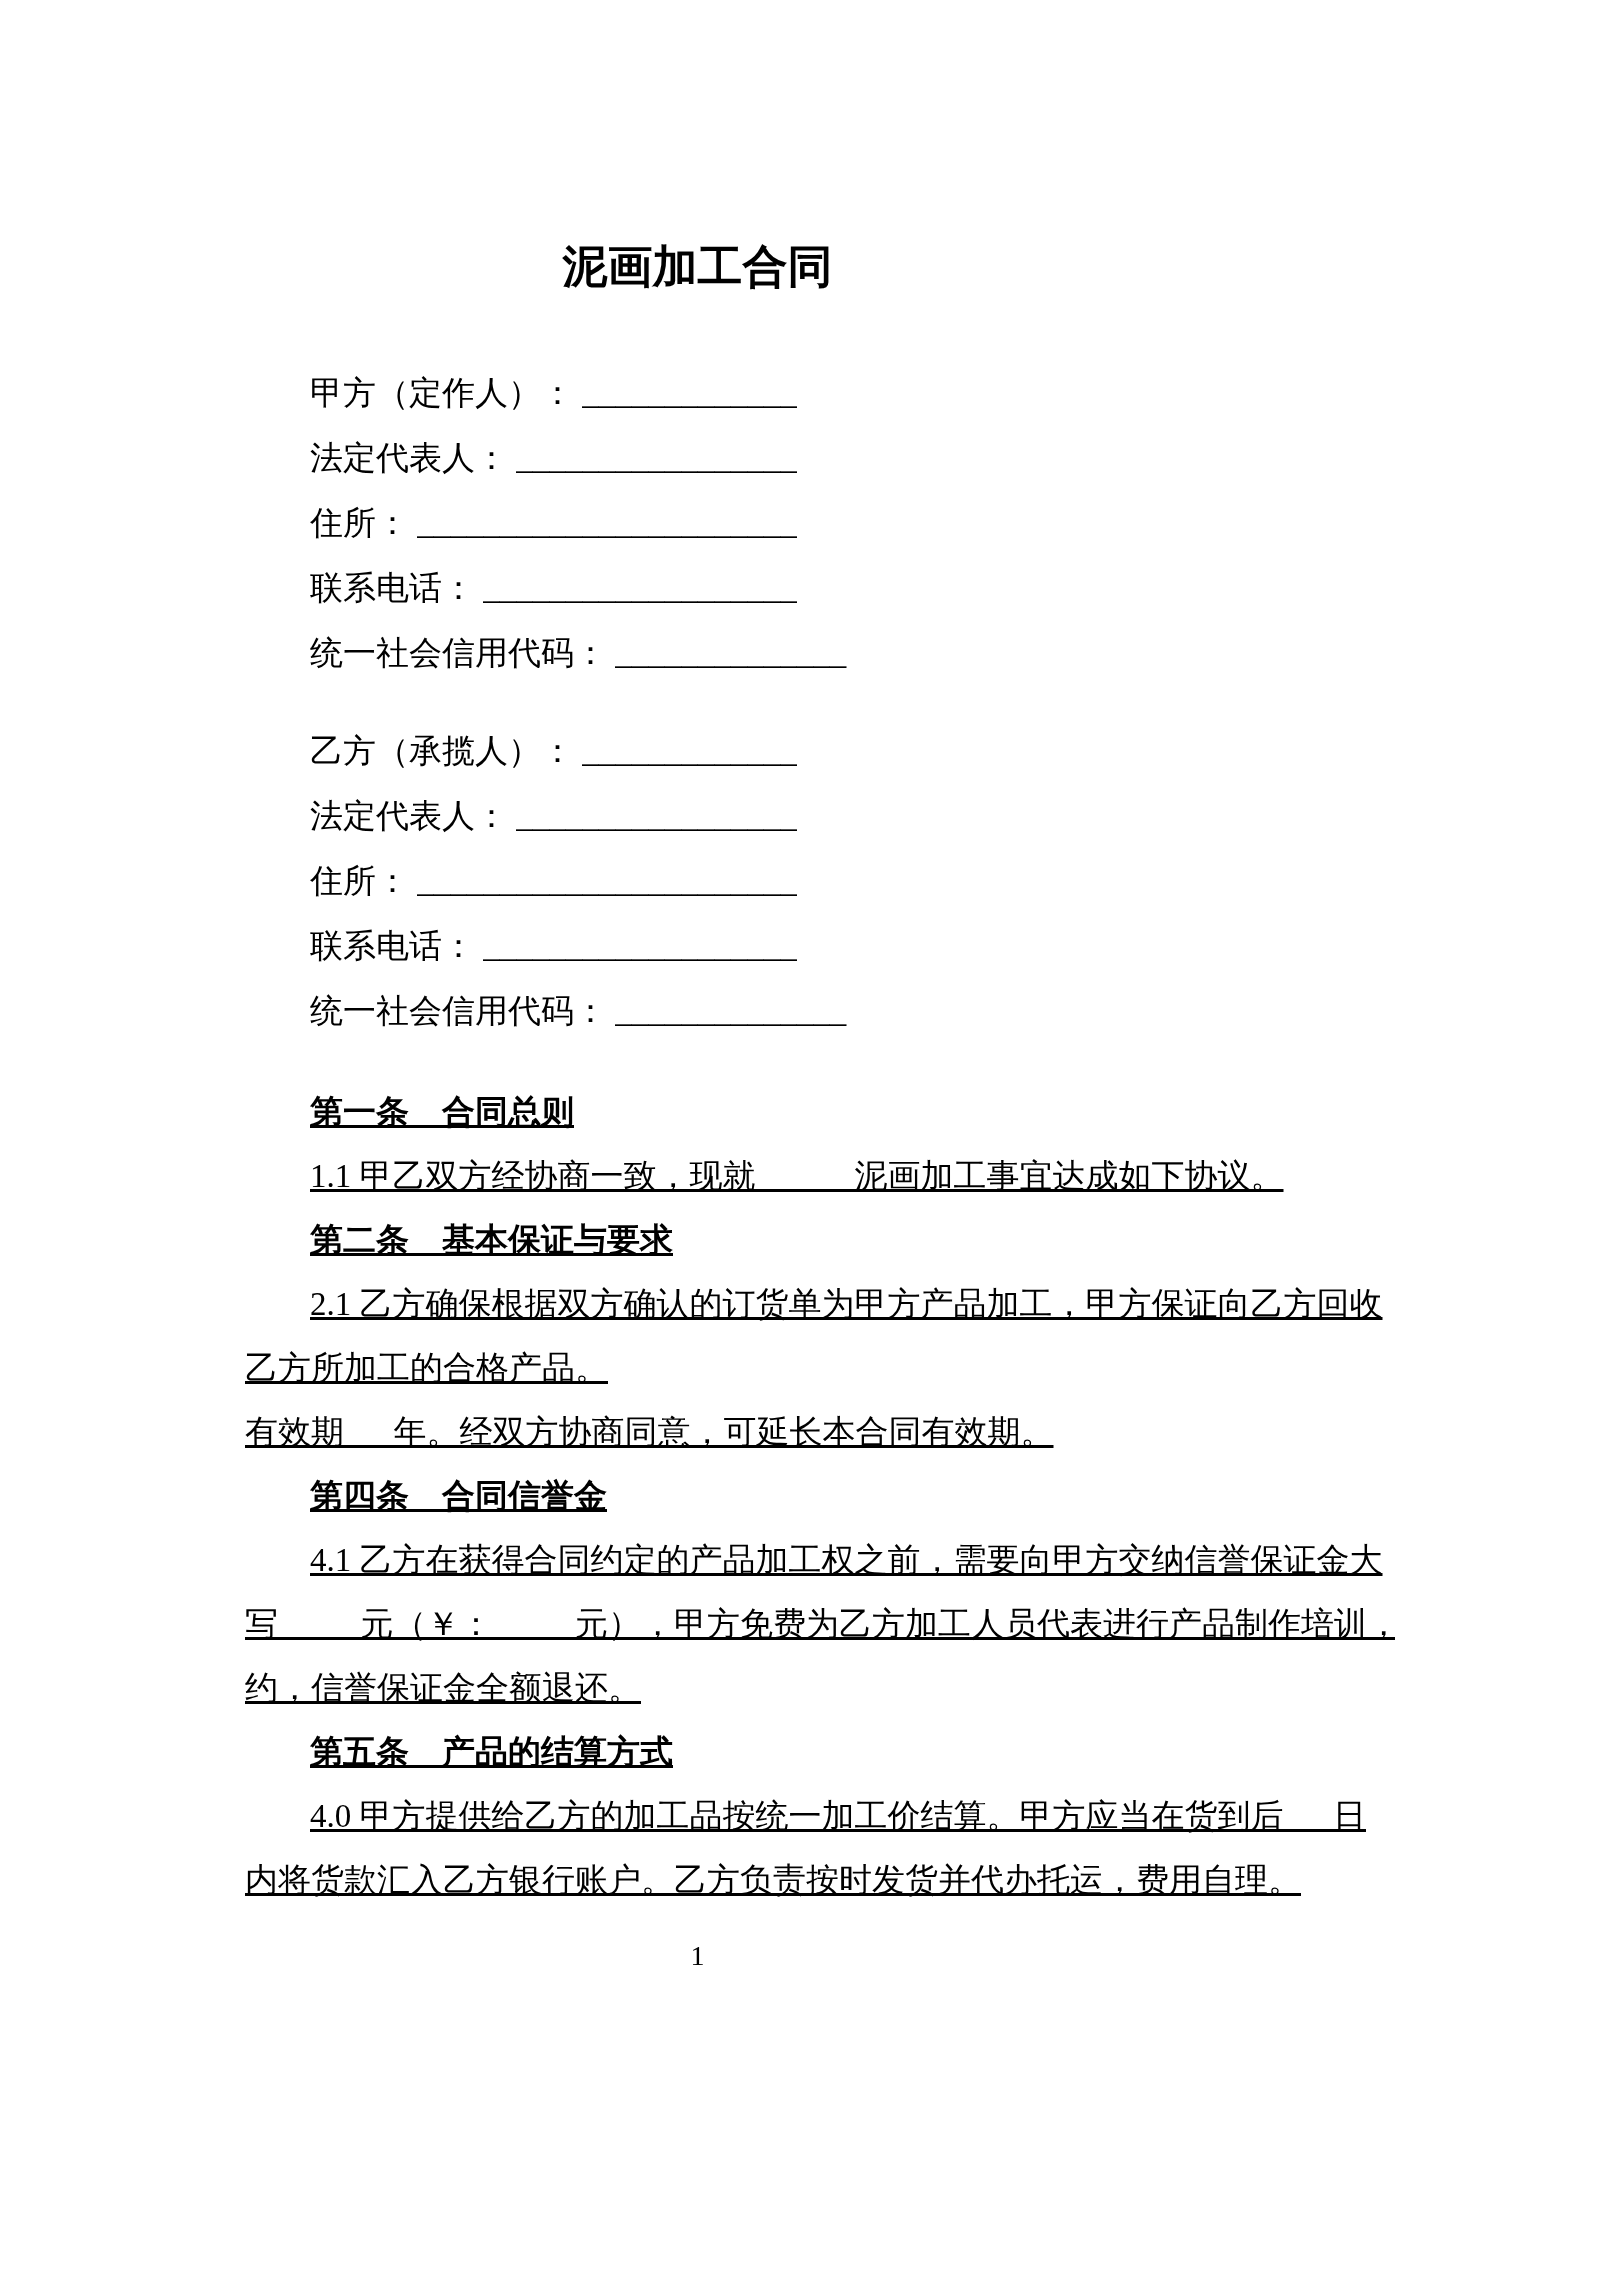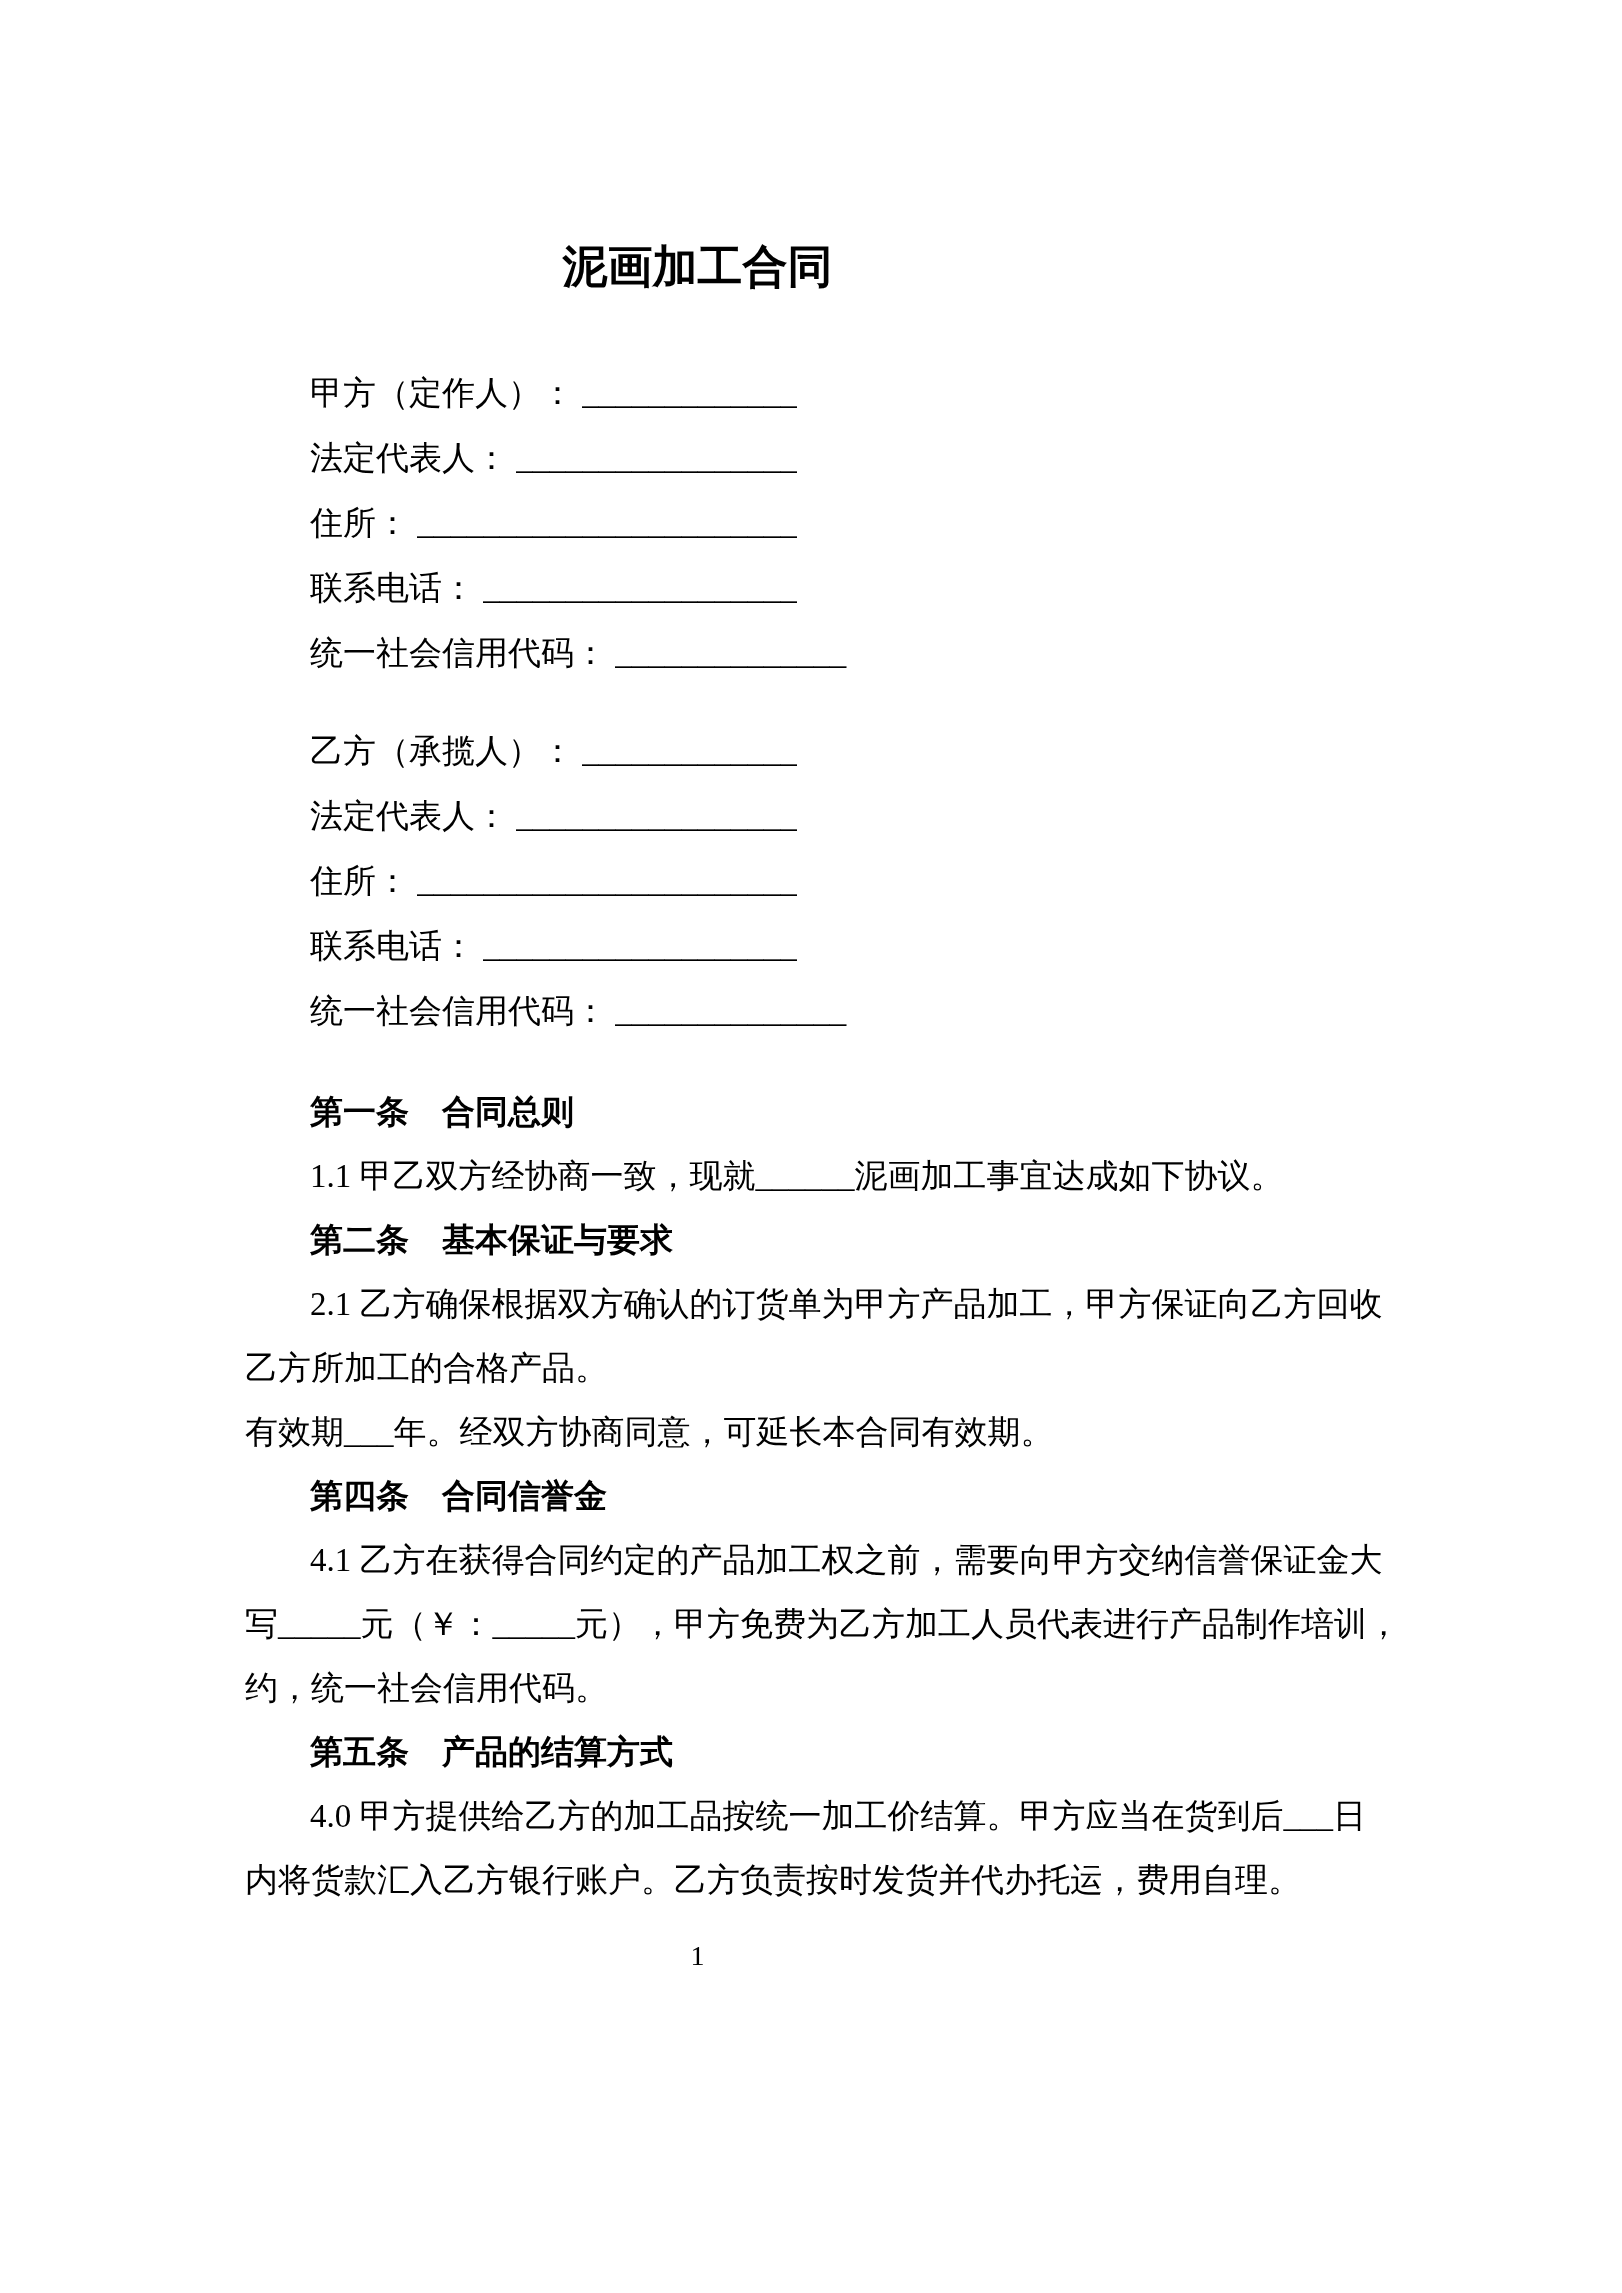--- a/index.html
+++ b/index.html
@@ -39,20 +39,21 @@
   .party-line {
     padding-left: 65px;
     white-space: nowrap;
   }
   .party-line .blank {
     white-space: pre;
   }
   .sections {
     margin-top: 36px;
     line-height: 64px;
+    text-decoration: underline;
   }
   .sec-heading {
     font-weight: bold;
     padding-left: 65px;
     white-space: nowrap;
   }
   .para-line {
     white-space: nowrap;
   }
   .para-line.first {
@@ -95,21 +96,21 @@
 
     <div class="sec-heading">第二条　基本保证与要求</div>
     <div class="para-line first">2.1 乙方确保根据双方确认的订货单为甲方产品加工，甲方保证向乙方回收</div>
     <div class="para-line">乙方所加工的合格产品。</div>
 
     <div class="para-line">有效期___年。经双方协商同意，可延长本合同有效期。</div>
 
     <div class="sec-heading">第四条　合同信誉金</div>
     <div class="para-line first">4.1 乙方在获得合同约定的产品加工权之前，需要向甲方交纳信誉保证金大</div>
     <div class="para-line">写_____元（￥：_____元），甲方免费为乙方加工人员代表进行产品制作培训，</div>
-    <div class="para-line">约，统一社会信用代码。</div>
+    <div class="para-line">约，信誉保证金全额退还。</div>
 
     <div class="sec-heading">第五条　产品的结算方式</div>
     <div class="para-line first">4.0 甲方提供给乙方的加工品按统一加工价结算。甲方应当在货到后___日</div>
     <div class="para-line">内将货款汇入乙方银行账户。乙方负责按时发货并代办托运，费用自理。</div>
 
   </div>
 
   <div class="page-num">1</div>
 
 </div>

